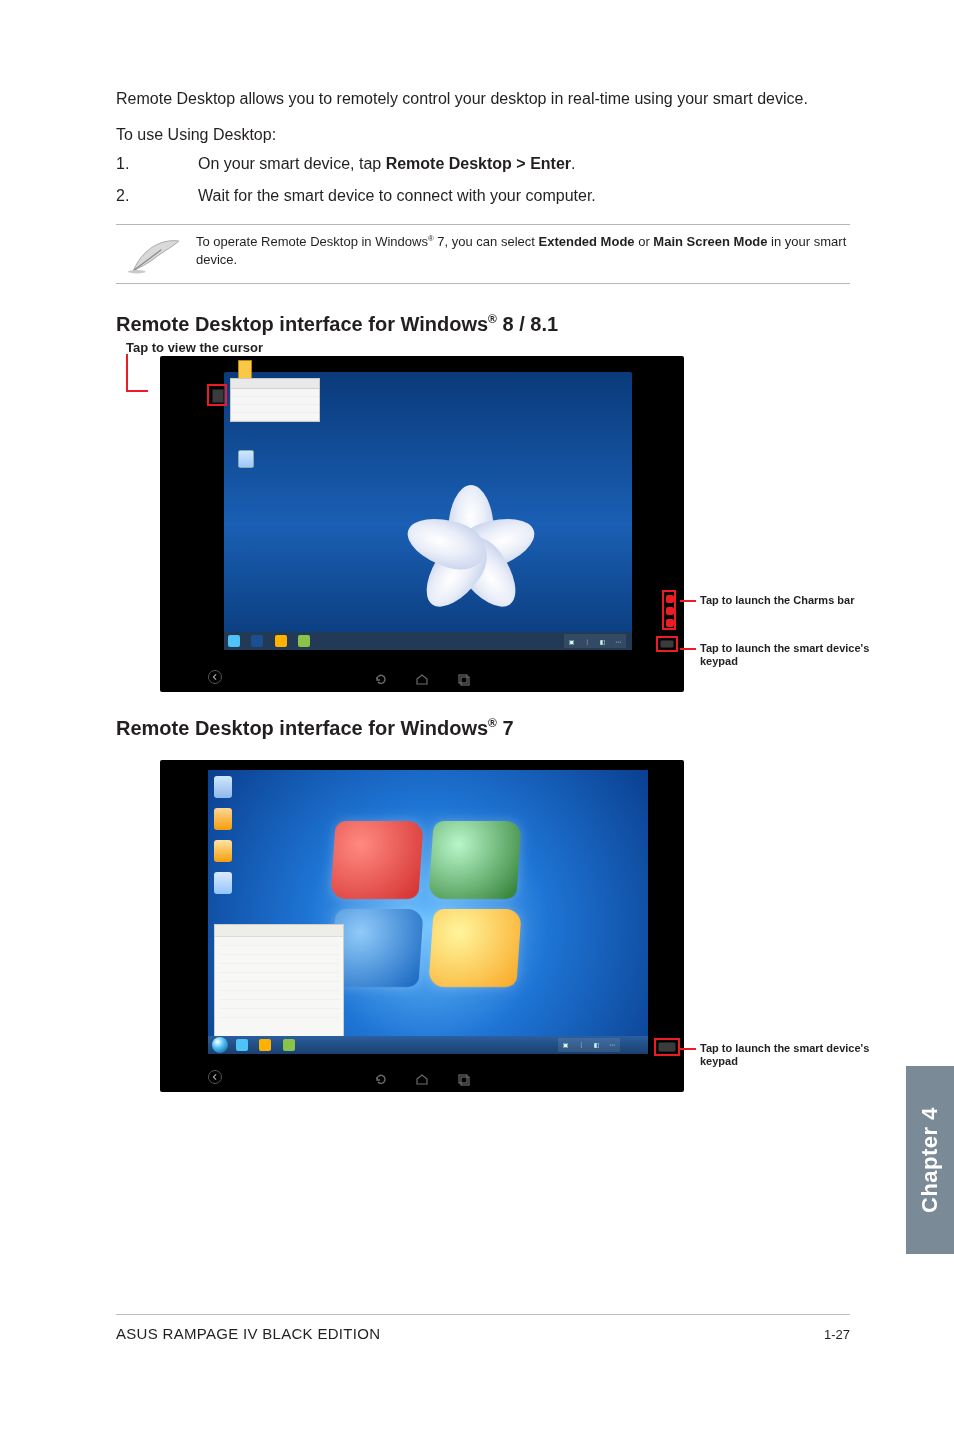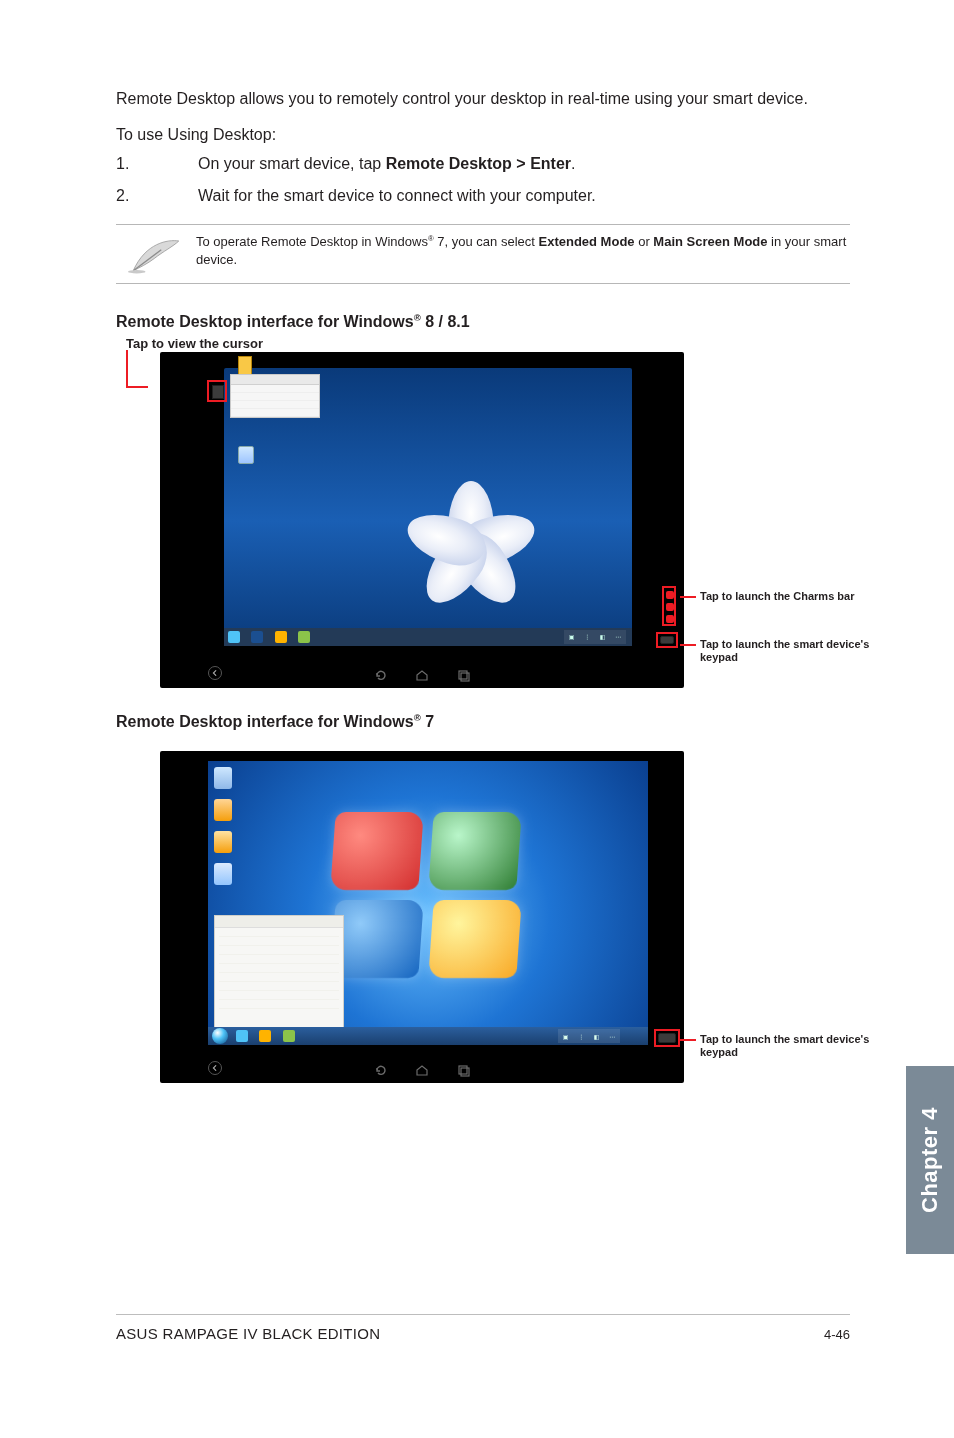--- a/index.html
+++ b/index.html
@@ -13,21 +13,21 @@
   .ol-num { width: 44px; flex: 0 0 44px; }
   .ol-text { flex: 1; margin-left: 38px; }
   .ol-text b { font-weight: bold; }
   .note-wrap { position: relative; margin: 6px 0 28px 0; }
   .note-rule { height: 1px; background: #b7b7b7; margin-left: 0; }
   .note-body { display: flex; align-items: flex-start; padding: 8px 0 6px 0; }
   .note-icon { width: 80px; flex: 0 0 80px; display:flex; align-items:center; justify-content:center; }
   .note-text { flex: 1; font-size: 13px; line-height: 1.35; }
   .note-text b { font-weight: bold; }
   sup.reg { font-size: 0.6em; vertical-align: super; }
-  .h3 { font-size: 16px; font-weight: bold; margin-bottom: 20px; }
+  .h3 { font-size: 20px; font-weight: bold; margin-bottom: 20px; }
   .fig-wrap { position: relative; margin-bottom: 24px; }
   .callout-top { position: absolute; top: -16px; left: 10px; font-size: 13px; font-weight: bold; }
   .callout-top .line { position: absolute; left: 0; top: 14px; width: 2px; height: 36px; background: #ed1c24; }
   .callout-top .line::after { content:""; position:absolute; left:0; bottom:-2px; width:22px; height:2px; background:#ed1c24; }
   .screenshot { width: 524px; height: 336px; background: #000; border-radius: 2px; position: relative; margin-left: 44px; overflow: hidden; }
   .win8-wall { position: absolute; left: 64px; top: 16px; right: 52px; bottom: 42px; background: linear-gradient(180deg,#0a3a7a 0%, #1a5fb4 55%, #0a3a7a 100%); border-radius: 2px; overflow:hidden; }
   .flower { position:absolute; left:55%; top:50%; transform:translate(-50%,-50%); }
   .flower .petal { position:absolute; width:46px; height:80px; background: radial-gradient(ellipse at 50% 40%, #fff 0%, #eaeef8 40%, #b8c6e6 100%); border-radius: 50% 50% 50% 50% / 60% 60% 40% 40%; }
   .flower .p1{ transform: rotate(0deg) translateY(-26px); }
   .flower .p2{ transform: rotate(72deg) translateY(-26px); }
@@ -293,16 +293,16 @@
       <span>Tap to launch the smart device's keypad</span>
     </div>
   </div>
 
   <div class="chapter-tab">
     <span>Chapter 4</span>
   </div>
 
   <div class="footer">
     <div class="footer-left">ASUS RAMPAGE IV BLACK EDITION</div>
-    <div class="footer-right">4-46</div>
+    <div class="footer-right">1-27</div>
   </div>
 
 </div>
 
 </body></html>

